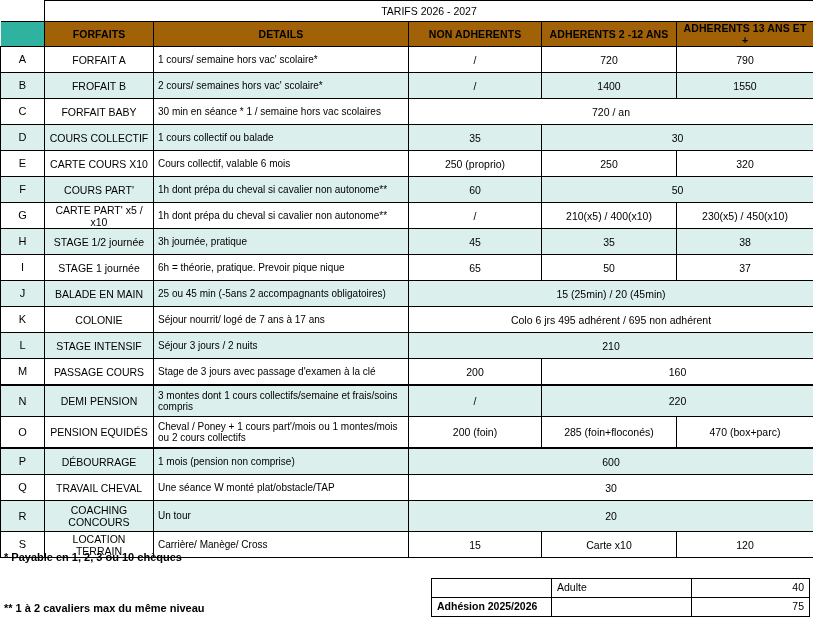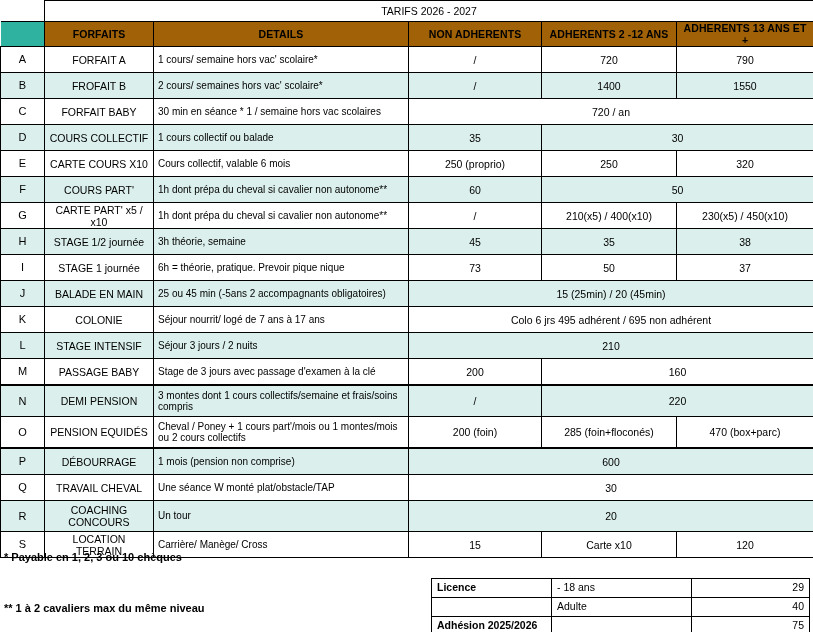--- a/index.html
+++ b/index.html
@@ -215,30 +215,30 @@
           <td class="letter">G</td>
           <td class="forfait">CARTE PART' x5 / x10</td>
           <td class="detail">1h dont prépa du cheval si cavalier non autonome**</td>
           <td class="price">/</td>
           <td class="price">210(x5) / 400(x10)</td>
           <td class="price">230(x5) / 450(x10)</td>
         </tr>
         <tr class="data-row shade">
           <td class="letter">H</td>
           <td class="forfait">STAGE 1/2 journée</td>
-          <td class="detail">3h théorie, semaine</td>
+          <td class="detail">3h journée, pratique</td>
           <td class="price">45</td>
           <td class="price">35</td>
           <td class="price">38</td>
         </tr>
         <tr class="data-row plain">
           <td class="letter">I</td>
           <td class="forfait">STAGE 1 journée</td>
           <td class="detail">6h = théorie, pratique. Prevoir pique nique</td>
-          <td class="price">73</td>
+          <td class="price">65</td>
           <td class="price">50</td>
           <td class="price">37</td>
         </tr>
         <tr class="data-row shade">
           <td class="letter">J</td>
           <td class="forfait">BALADE EN MAIN</td>
           <td class="detail">25 ou 45 min (-5ans 2 accompagnants obligatoires)</td>
           <td class="price" colspan="3">15 (25min) / 20 (45min)</td>
         </tr>
         <tr class="data-row plain">
@@ -248,21 +248,21 @@
           <td class="price" colspan="3">Colo 6 jrs 495 adhérent / 695 non adhérent</td>
         </tr>
         <tr class="data-row shade">
           <td class="letter">L</td>
           <td class="forfait">STAGE INTENSIF</td>
           <td class="detail">Séjour 3 jours / 2 nuits</td>
           <td class="price" colspan="3">210</td>
         </tr>
         <tr class="data-row plain sep-bottom">
           <td class="letter">M</td>
-          <td class="forfait">PASSAGE BABY</td>
+          <td class="forfait">PASSAGE COURS</td>
           <td class="detail">Stage de 3 jours avec passage d'examen à la clé</td>
           <td class="price">200</td>
           <td class="price" colspan="2">160</td>
         </tr>
         <tr class="data-row shade sep-top tall">
           <td class="letter">N</td>
           <td class="forfait">DEMI PENSION</td>
           <td class="detail">3 montes dont 1 cours collectifs/semaine et frais/soins compris</td>
           <td class="price">/</td>
           <td class="price" colspan="2">220</td>
@@ -312,25 +312,20 @@
 
 <div class="licence-wrap">
   <table class="licence">
     <colgroup>
       <col class="l-label">
         <col class="l-kind">
         <col class="l-value">
     </colgroup>
     <tbody id="licence-body">
         <tr>
-          <td class="l-label">Licence</td>
-          <td class="l-kind">- 18 ans</td>
-          <td class="l-value">29</td>
-        </tr>
-        <tr>
           <td class="l-label"></td>
           <td class="l-kind">Adulte</td>
           <td class="l-value">40</td>
         </tr>
         <tr>
           <td class="l-label">Adhésion 2025/2026</td>
           <td class="l-kind"></td>
           <td class="l-value">75</td>
         </tr>
       </tbody>

